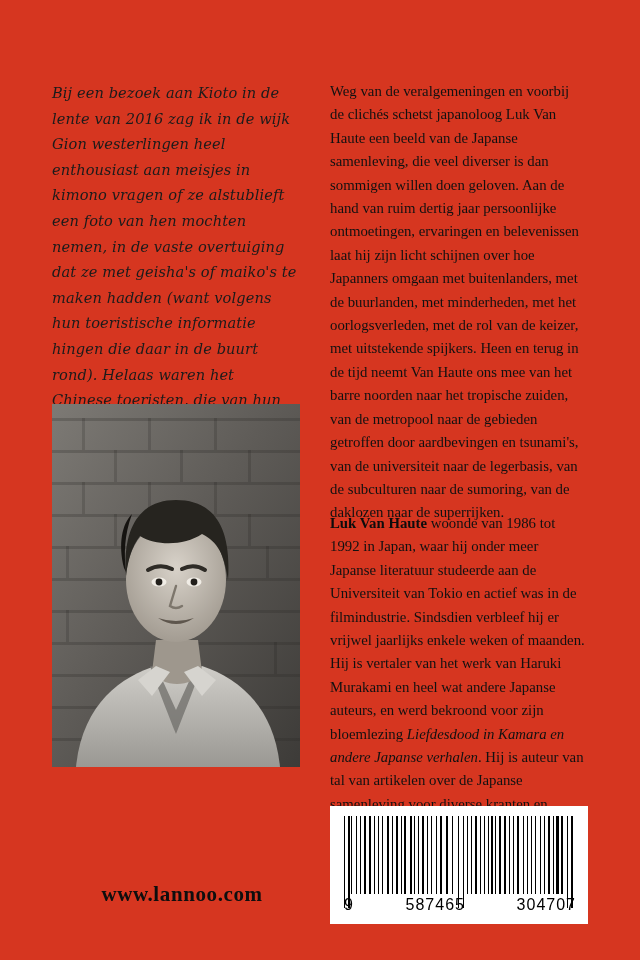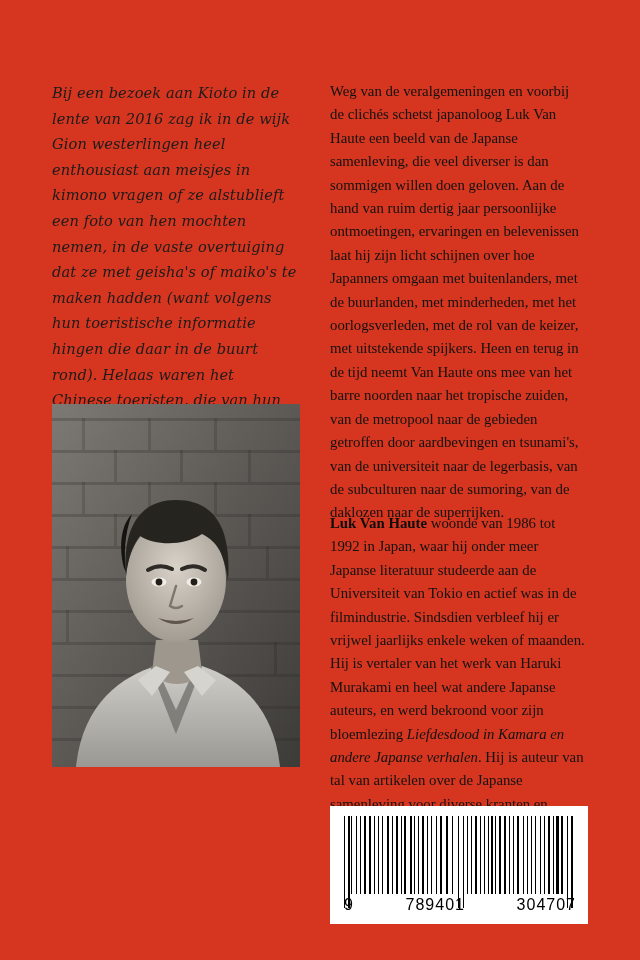--- a/index.html
+++ b/index.html
@@ -234,20 +234,21 @@
   </div>
 
   <div class="col-right">
     <p class="blurb">Weg van de veralgemeningen en voorbij de clichés schetst japanoloog Luk Van Haute een beeld van de Japanse samenleving, die veel diverser is dan sommigen willen doen geloven. Aan de hand van ruim dertig jaar persoonlijke ontmoetingen, ervaringen en belevenissen laat hij zijn licht schijnen over hoe Japanners omgaan met buitenlanders, met de buurlanden, met minderheden, met het oorlogsverleden, met de rol van de keizer, met uitstekende spijkers. Heen en terug in de tijd neemt Van Haute ons mee van het barre noorden naar het tropische zuiden, van de metropool naar de gebieden getroffen door aardbevingen en tsunami's, van de universiteit naar de legerbasis, van de subculturen naar de sumoring, van de daklozen naar de superrijken.</p>
   </div>
 
   <div class="bio-block">
     <p class="bio"><span class="name">Luk Van Haute</span><span> woonde van 1986 tot 1992 in Japan, waar hij onder meer Japanse literatuur studeerde aan de Universiteit van Tokio en actief was in de filmindustrie. Sindsdien verbleef hij er vrijwel jaarlijks enkele weken of maanden. Hij is vertaler van het werk van Haruki Murakami en heel wat andere Japanse auteurs, en werd bekroond voor zijn bloemlezing </span><span class="title-italic">Liefdesdood in Kamara en andere Japanse verhalen</span><span>. Hij is auteur van tal van artikelen over de Japanse samenleving voor diverse kranten en tijdschriften in Nederland en Vlaanderen.</span></p>
   </div>
 
+  <div class="website">www.lannoo.com</div>
 
   <div class="barcode-box">
     <div class="barcode-bars">
         <i class="tall" style="width: 2px;"></i>
         <i style="width: 2px; background: transparent;"></i>
         <i class="tall" style="width: 2px;"></i>
         <i style="width: 2px;"></i>
         <i style="width: 3px; background: transparent;"></i>
         <i style="width: 2px;"></i>
         <i style="width: 2px; background: transparent;"></i>
@@ -343,18 +344,18 @@
         <i style="width: 4px;"></i>
         <i style="width: 1px; background: transparent;"></i>
         <i style="width: 3px;"></i>
         <i style="width: 3px; background: transparent;"></i>
         <i class="tall" style="width: 2px;"></i>
         <i style="width: 2px; background: transparent;"></i>
         <i class="tall" style="width: 2px;"></i>
       </div>
     <div class="barcode-digits">
       <span>9</span>
-      <span>789401</span>
+      <span>587465</span>
       <span>304707</span>
     </div>
   </div>
 
 </div>
 
 </body></html>

